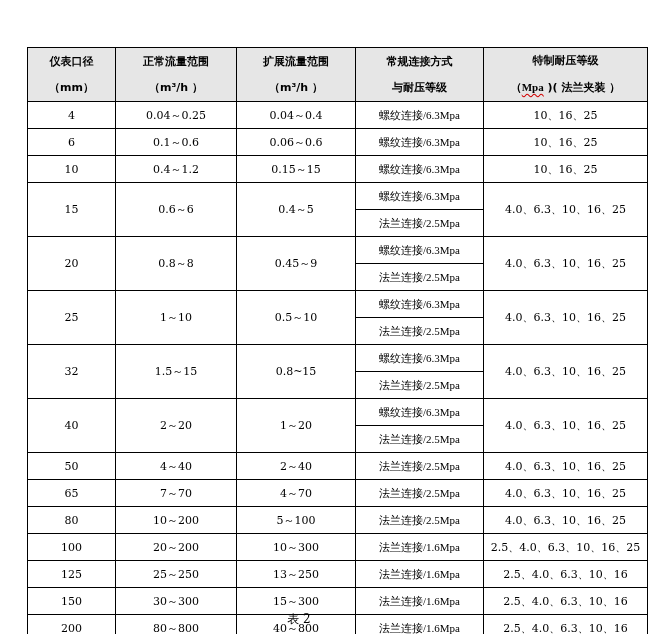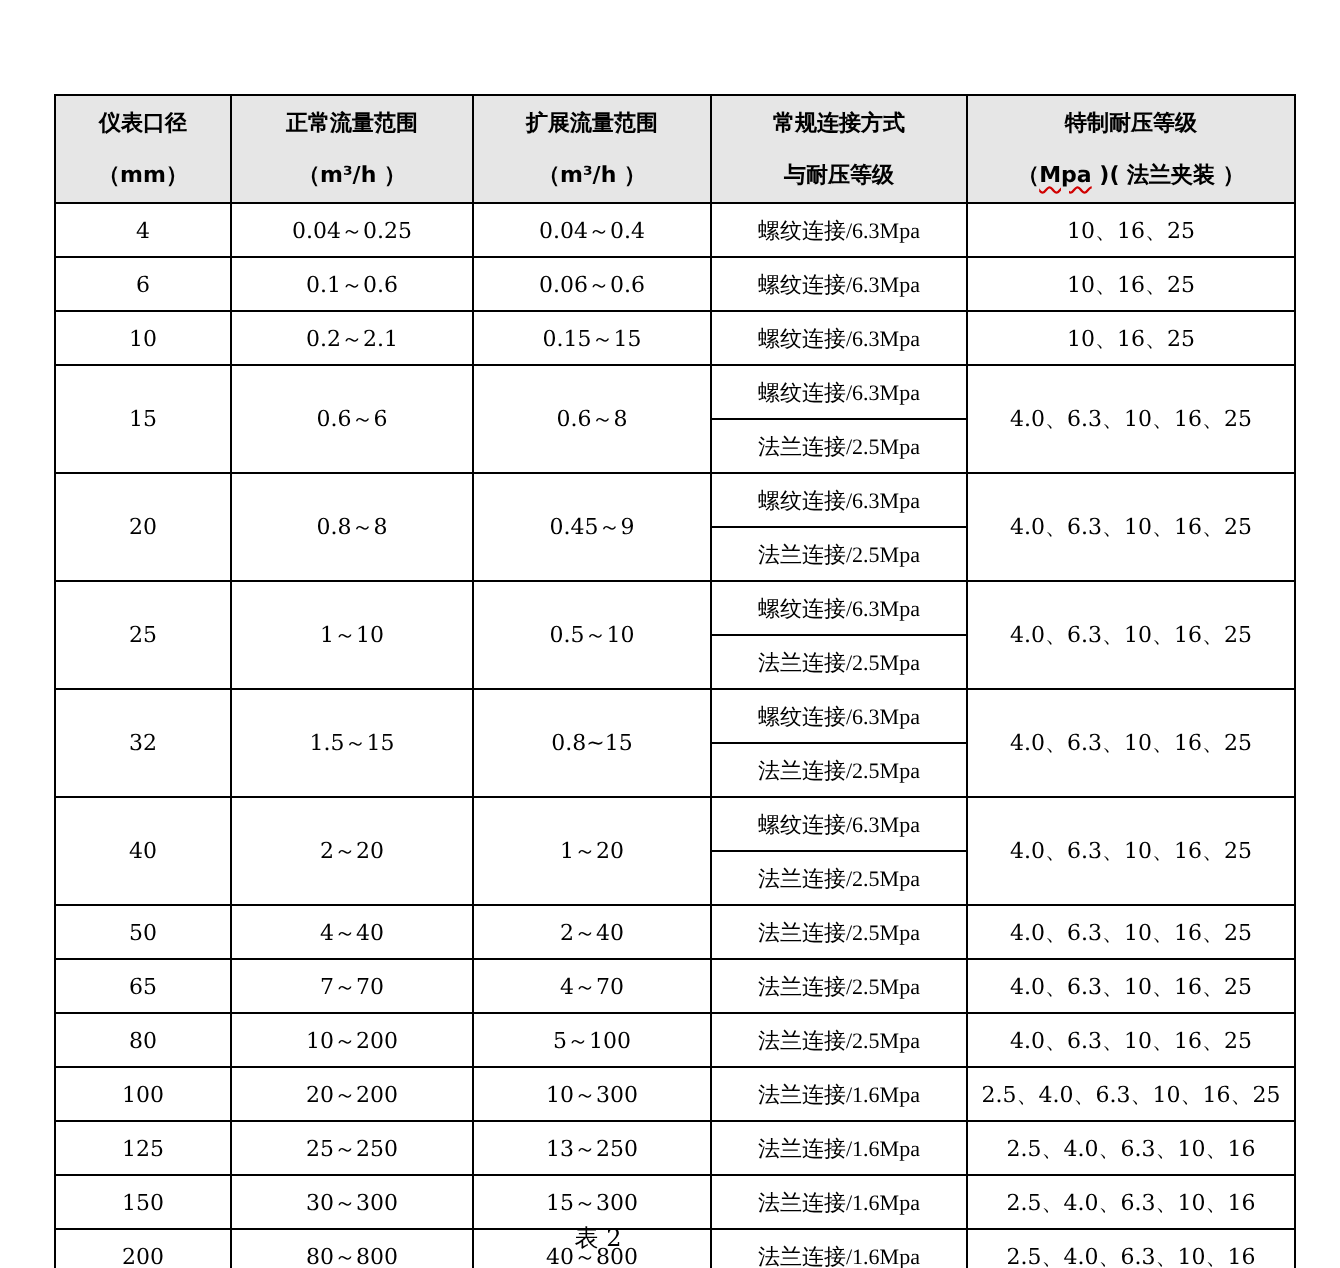--- a/index.html
+++ b/index.html
@@ -7,21 +7,21 @@
          font-family:"DejaVu Serif","Liberation Serif",serif; color:#000; }
   table.spec { position:absolute; left:27px; top:7px; border-collapse:collapse;
                table-layout:fixed; width:620px;margin-top:40px; }
   table.spec td, table.spec th { border:1px solid #000; text-align:center; vertical-align:middle;
                padding:0; font-size:11px; font-weight:normal; overflow:hidden; white-space:nowrap; }
   table.spec th { background:#e6e6e6; font-family:"DejaVu Sans","Liberation Sans",sans-serif;
                font-weight:bold; font-size:11px; height:53px; line-height:26px; }
   table.spec th .l { display:block; }
   table.spec td { height:26px; }
   table.spec td.conn { height:26px;font-family:Liberation Serif, serif; }
-  .wavy { text-decoration: underline wavy #d00000; text-underline-offset:2px; }
+  .wavy { text-decoration: underline wavy #d00000; text-underline-offset:2px;font-family:Liberation Serif, serif; }
   .caption { position:absolute; left:0; width:598px; top:611px; text-align:center; font-size:12px; }
 </style>
 </head>
 <body>
 
 <table class="spec">
   <colgroup>
     <col style="width:88px">
       <col style="width:121px">
       <col style="width:119px">
@@ -62,29 +62,29 @@
       </tr>
       <tr>
         <td>6</td>
         <td>0.1～0.6</td>
         <td>0.06～0.6</td>
         <td class="conn">螺纹连接/6.3Mpa</td>
         <td>10、16、25</td>
       </tr>
       <tr>
         <td>10</td>
-        <td>0.2～2.1</td>
+        <td>0.4～1.2</td>
         <td>0.15～15</td>
         <td class="conn">螺纹连接/6.3Mpa</td>
         <td>10、16、25</td>
       </tr>
       <tr>
         <td rowspan="2">15</td>
         <td rowspan="2">0.6～6</td>
-        <td rowspan="2">0.6～8</td>
+        <td rowspan="2">0.4～5</td>
         <td class="conn">螺纹连接/6.3Mpa</td>
         <td rowspan="2">4.0、6.3、10、16、25</td>
       </tr>
       <tr>
         <td class="conn">法兰连接/2.5Mpa</td>
       </tr>
       <tr>
         <td rowspan="2">20</td>
         <td rowspan="2">0.8～8</td>
         <td rowspan="2">0.45～9</td>

